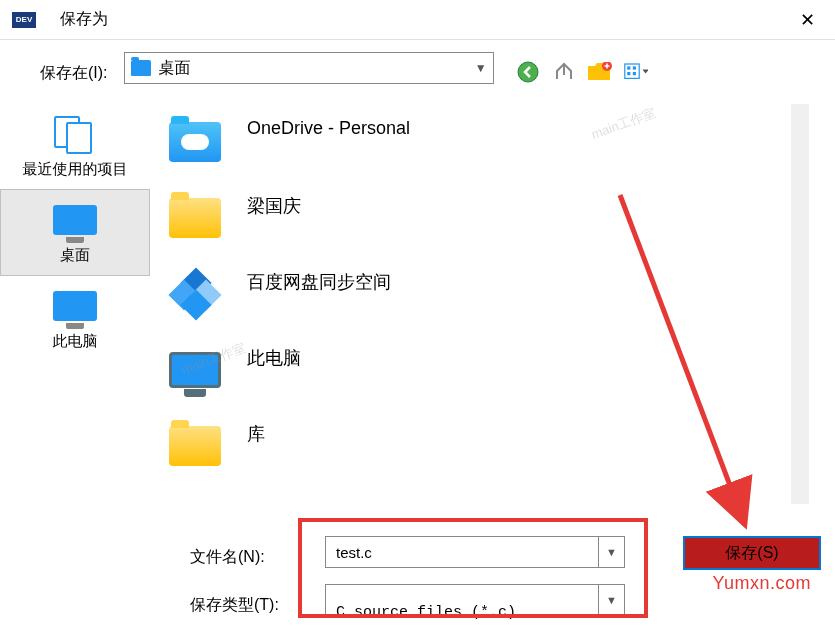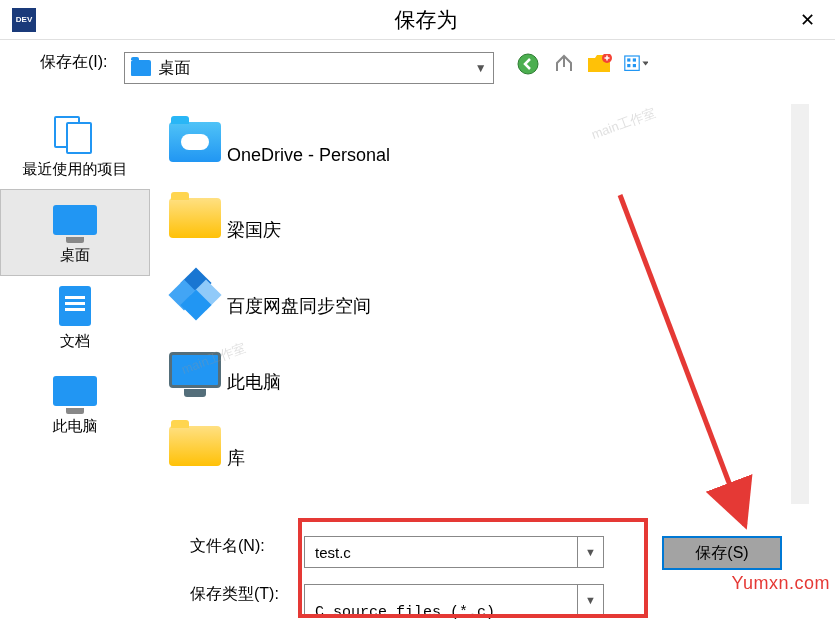--- a/index.html
+++ b/index.html
@@ -1,23 +1,23 @@
 <!DOCTYPE html>
 <html><head>
 <meta charset="utf-8">
 <style>
 * { box-sizing: border-box; margin: 0; padding: 0; font-family: "Microsoft YaHei", "SimSun", sans-serif; }
 body { width: 835px; height: 644px; background: #fff; position: relative; overflow: hidden; }
 
 .titlebar { height: 40px; display: flex; align-items: center; padding: 0 12px; border-bottom: 1px solid #e0e0e0; }
-.app-icon { width: 24px; height: 24px; background: #1a3a7a; display: flex; align-items: center; justify-content: center; color: #fff; font-size: 8px; font-weight: bold; margin-right: 24px; }
-.title-text { font-size: 21px; flex: 1; text-align: center; }
+.app-icon { width: 24px; height: 16px; background: #1a3a7a; display: flex; align-items: center; justify-content: center; color: #fff; font-size: 8px; font-weight: bold; margin-right: 24px; }
+.title-text { font-size: 16px; flex: 1; }
 .close-x { font-size: 18px; padding: 4px 8px; cursor: pointer; }
 
-.toprow { display: flex; align-items: flex-start; padding: 12px 40px; gap: 10px; }
+.toprow { display: flex; align-items: flex-end; padding: 12px 40px; gap: 10px; }
 .toprow-label { font-size: 16px; margin-right: 6px; }
 .location-combo { flex: 0 0 370px; height: 32px; border: 1px solid #888; display: flex; align-items: center; padding: 0 6px; position: relative; background: #fff; }
 .location-combo .folder-sm { width: 20px; height: 16px; background: #2196f3; border-radius: 2px 2px 1px 1px; position: relative; margin-right: 8px; }
 .location-combo .folder-sm::before { content: ''; position: absolute; top: -3px; left: 0; width: 8px; height: 3px; background: #2196f3; border-radius: 2px 2px 0 0; }
 .location-combo .lbl { font-size: 16px; flex: 1; }
 .location-combo .chev { font-size: 12px; color: #555; }
 
 .tool-icons { display: flex; gap: 12px; align-items: center; margin-left: 12px; }
 .ticon { width: 24px; height: 24px; display: flex; align-items: center; justify-content: center; font-size: 18px; }
 
@@ -32,21 +32,21 @@
 .monitor { width: 44px; height: 30px; background: #2196f3; border-radius: 3px; position: relative; }
 .monitor::after { content: ''; position: absolute; bottom: -8px; left: 50%; transform: translateX(-50%); width: 18px; height: 6px; background: #888; border-radius: 0 0 2px 2px; }
 .docicon { width: 32px; height: 40px; background: #2196f3; border-radius: 3px; position: relative; }
 .docicon::before { content: ''; position: absolute; top: 10px; left: 6px; width: 20px; height: 3px; background: #fff; box-shadow: 0 6px 0 #fff, 0 12px 0 #fff; }
 .recent-icon { width: 42px; height: 36px; position: relative; }
 .recent-icon .pg { position: absolute; width: 26px; height: 32px; background: #fff; border: 2px solid #2196f3; border-radius: 2px; }
 .recent-icon .pg1 { left: 0; top: 0; }
 .recent-icon .pg2 { left: 12px; top: 6px; }
 
 .file-list { flex: 1; border-left: 1px solid transparent; padding: 8px 0; overflow: hidden; position: relative; }
-.file-row { display: flex; align-items: flex-end; padding: 14px 16px; gap: 4px; }
+.file-row { display: flex; align-items: flex-start; padding: 14px 16px; gap: 24px; }
 .file-ic { width: 56px; height: 48px; display: flex; align-items: center; justify-content: center; position: relative; flex-shrink: 0; }
 .file-name { font-size: 18px; }
 
 .folder-big { width: 52px; height: 40px; background: linear-gradient(#4fc3f7, #2196f3); border-radius: 4px; position: relative; }
 .folder-big::before { content: ''; position: absolute; top: -6px; left: 2px; width: 18px; height: 8px; background: #29b6f6; border-radius: 3px 3px 0 0; }
 .folder-yellow { width: 52px; height: 40px; background: linear-gradient(#ffe082, #ffc107); border-radius: 4px; position: relative; }
 .folder-yellow::before { content: ''; position: absolute; top: -6px; left: 2px; width: 18px; height: 8px; background: #ffd54f; border-radius: 3px 3px 0 0; }
 .cloud-ov { position: absolute; top: 50%; left: 50%; transform: translate(-50%,-50%); width: 28px; height: 16px; background: #fff; border-radius: 16px; }
 .baidu-ic { width: 44px; height: 44px; position: relative; }
 .baidu-ic .dia { position: absolute; width: 22px; height: 22px; background: #2196f3; transform: rotate(45deg); }
@@ -54,40 +54,40 @@
 .baidu-ic .d2 { top: 12px; left: 0; background: #42a5f5; }
 .baidu-ic .d3 { top: 12px; left: 22px; background: #90caf9; }
 .baidu-ic .d4 { top: 22px; left: 12px; background: #2196f3; }
 .mon-big { width: 52px; height: 36px; background: #2196f3; border: 3px solid #546e7a; border-radius: 4px; position: relative; }
 .mon-big::after { content: ''; position: absolute; bottom: -12px; left: 50%; transform: translateX(-50%); width: 22px; height: 8px; background: #546e7a; border-radius: 0 0 3px 3px; }
 
 .scrollbar { position: absolute; right: 26px; top: 8px; width: 18px; height: 400px; background: #f0f0f0; }
 
 .bottom-panel { display: flex; padding: 10px 20px 20px 190px; gap: 18px; position: relative; }
 .fields { display: flex; flex-direction: column; gap: 16px; }
-.field-row { display: flex; align-items: flex-start; gap: 14px; }
+.field-row { display: flex; align-items: flex-end; gap: 35px; }
 .field-label { font-size: 16px; width: 100px; }
 .combo-field { width: 300px; height: 32px; border: 1px solid #888; display: flex; align-items: center; background: #fff; }
 .combo-field input { border: none; outline: none; flex: 1; padding: 0 10px; font-size: 15px; font-family: Liberation Sans, sans-serif; background: transparent; }
 .combo-field .type-text { flex: 1; padding: 0 10px; font-size: 15px; font-family: "Courier New", monospace; margin-top: 24px; }
 .combo-field .dd { width: 26px; height: 30px; border-left: 1px solid #888; display: flex; align-items: center; justify-content: center; font-size: 11px; color: #555; }
 
 .btns { display: flex; flex-direction: column; gap: 12px; margin-left: 40px; }
-.btn { width: 120px; height: 34px; border: 1px solid #888; background: #a3a3a3; font-size: 16px; cursor: pointer; display: flex; align-items: center; justify-content: center; }
+.btn { width: 138px; height: 34px; border: 1px solid #888; background: #b91c1c; font-size: 16px; cursor: pointer; display: flex; align-items: center; justify-content: center; }
 .btn.primary { border: 2px solid #0078d4; color: #000; }
 
 .red-box { position: absolute; border: 4px solid #e53935; pointer-events: none; }
 .red-box.fields-box { left: 298px; top: 518px; width: 350px; height: 100px; }
 
 .arrow-svg { position: absolute; left: 0; top: 0; pointer-events: none; }
 
 .watermark { position: absolute; color: rgba(150,150,150,0.3); font-size: 13px; transform: rotate(-20deg); pointer-events: none; }
 .wm1 { left: 590px; top: 115px; }
 .wm2 { left: 180px; top: 350px; }
-.wm-corner { position: absolute; right: 5px; bottom: 50px; font-size: 18px; color: #e53935; font-weight: normal; pointer-events: none; letter-spacing: 0.5px; }
+.wm-corner { position: absolute; right: 24px; bottom: 50px; font-size: 18px; color: #e53935; font-weight: normal; pointer-events: none; letter-spacing: 0.5px; }
 </style>
 </head>
 <body>
 
 <div class="titlebar">
   <div class="app-icon">DEV</div>
   <div class="title-text">保存为</div>
   <div class="close-x">✕</div>
 </div>
 
@@ -143,26 +143,20 @@
       <div class="sb-label">最近使用的项目</div>
     </div>
     <div class="sb-item selected">
       <div class="sb-icon">
           <div class="monitor"></div>
         </div>
       <div class="sb-label">桌面</div>
     </div>
     <div class="sb-item">
       <div class="sb-icon">
-          <div class="docicon"></div>
-        </div>
-      <div class="sb-label">文档</div>
-    </div>
-    <div class="sb-item">
-      <div class="sb-icon">
           <div class="monitor"></div>
         </div>
       <div class="sb-label">此电脑</div>
     </div>
   </div>
 
   <div class="file-list">
     <div class="file-row">
       <div class="file-ic">
           <div class="folder-big">

